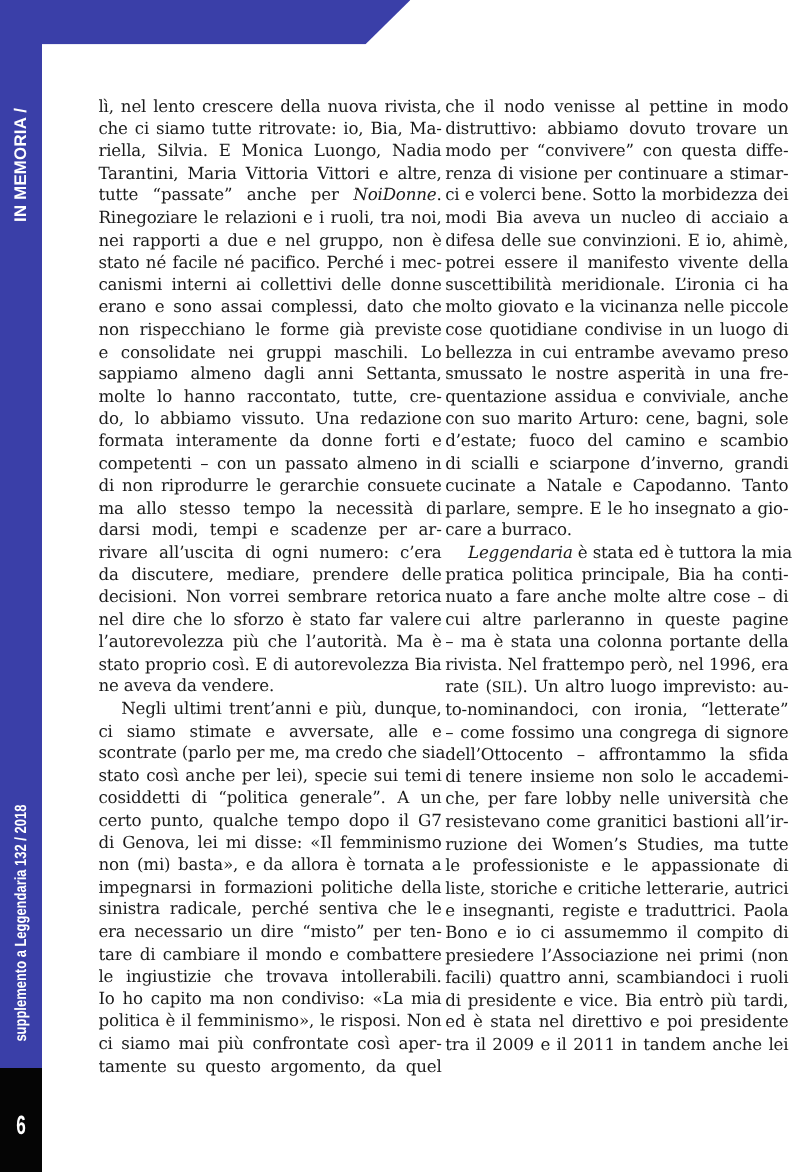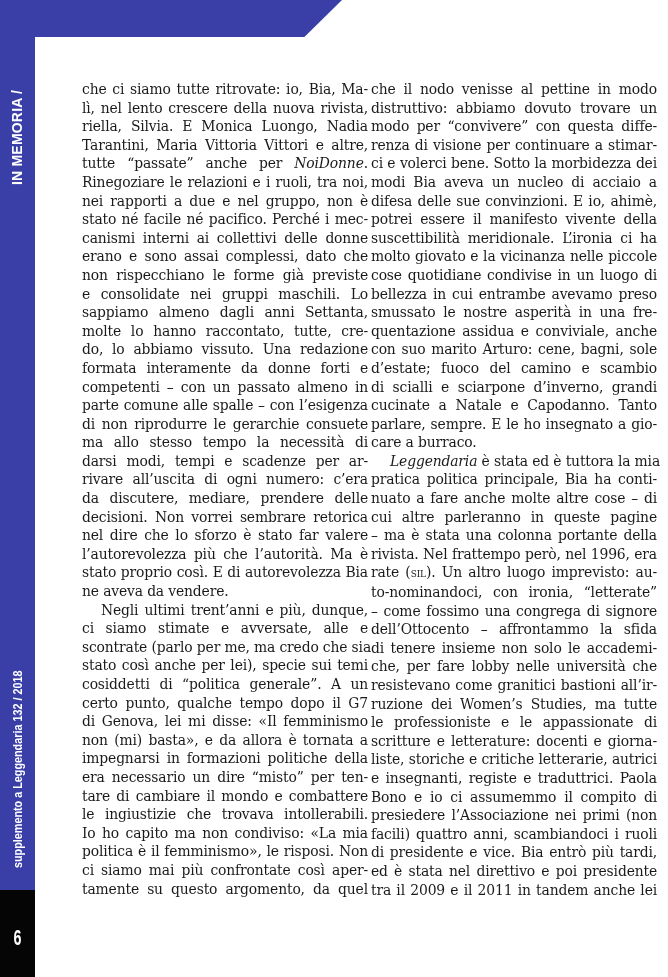--- a/index.html
+++ b/index.html
@@ -37,72 +37,72 @@
   .col {
     position:absolute; top:80px; width:286px;
     font-size:13.9px; line-height:18.6px; color:#1a1a1a;
     text-align:justify; letter-spacing:-0.15px;
   }
   .col-left { left:82px; }
   .col-right { left:371px; width:286px; }
   .col .line { display:block; text-align:justify; text-align-last:justify; white-space:nowrap; overflow:visible; }
   .col .line.last { text-align-last:left; }
   em { font-style:italic; }
-  .sc { font-variant:small-caps; font-size:13px; }
+  .sc { font-variant:small-caps; font-size:17px; }
 </style>
 </head>
 <body>
 
 <div class="top-band"></div>
 <div class="sidebar">
   <div class="vtext section-label">IN MEMORIA /</div>
   <div class="vtext issue-label">supplemento a Leggendaria 132 / 2018</div>
 </div>
 <div class="sidebar-foot">
 </div>
 <div class="page-number">6</div>
 
 <div class="col col-left" id="colL">
+    <span class="line">lì, nel lento crescere della nuova rivista,</span>
     <span class="line">che ci siamo tutte ritrovate: io, Bia, Ma-</span>
-    <span class="line">lì, nel lento crescere della nuova rivista,</span>
     <span class="line">riella, Silvia. E Monica Luongo, Nadia</span>
     <span class="line">Tarantini, Maria Vittoria Vittori e altre,</span>
     <span class="line">tutte “passate” anche per <em>NoiDonne</em>.</span>
     <span class="line">Rinegoziare le relazioni e i ruoli, tra noi,</span>
     <span class="line">nei rapporti a due e nel gruppo, non è</span>
     <span class="line">stato né facile né pacifico. Perché i mec-</span>
     <span class="line">canismi interni ai collettivi delle donne</span>
     <span class="line">erano e sono assai complessi, dato che</span>
     <span class="line">non rispecchiano le forme già previste</span>
     <span class="line">e consolidate nei gruppi maschili. Lo</span>
     <span class="line">sappiamo almeno dagli anni Settanta,</span>
     <span class="line">molte lo hanno raccontato, tutte, cre-</span>
     <span class="line">do, lo abbiamo vissuto. Una redazione</span>
     <span class="line">formata interamente da donne forti e</span>
     <span class="line">competenti – con un passato almeno in</span>
-    <span class="line">parte comune alle spalle – con l’esigenza</span>
     <span class="line">di non riprodurre le gerarchie consuete</span>
     <span class="line">ma allo stesso tempo la necessità di</span>
     <span class="line">darsi modi, tempi e scadenze per ar-</span>
     <span class="line">rivare all’uscita di ogni numero: c’era</span>
     <span class="line">da discutere, mediare, prendere delle</span>
     <span class="line">decisioni. Non vorrei sembrare retorica</span>
     <span class="line">nel dire che lo sforzo è stato far valere</span>
     <span class="line">l’autorevolezza più che l’autorità. Ma è</span>
     <span class="line">stato proprio così. E di autorevolezza Bia</span>
     <span class="line last">ne aveva da vendere.</span>
     <span class="line" style="padding-left: 19px;">Negli ultimi trent’anni e più, dunque,</span>
     <span class="line">ci siamo stimate e avversate, alle e</span>
     <span class="line">scontrate (parlo per me, ma credo che sia</span>
     <span class="line">stato così anche per lei), specie sui temi</span>
     <span class="line">cosiddetti di “politica generale”. A un</span>
     <span class="line">certo punto, qualche tempo dopo il G7</span>
     <span class="line">di Genova, lei mi disse: «Il femminismo</span>
     <span class="line">non (mi) basta», e da allora è tornata a</span>
     <span class="line">impegnarsi in formazioni politiche della</span>
+    <span class="line">sinistra radicale, perché sentiva che le</span>
     <span class="line">era necessario un dire “misto” per ten-</span>
     <span class="line">tare di cambiare il mondo e combattere</span>
     <span class="line">le ingiustizie che trovava intollerabili.</span>
     <span class="line">Io ho capito ma non condiviso: «La mia</span>
     <span class="line">politica è il femminismo», le risposi. Non</span>
     <span class="line">ci siamo mai più confrontate così aper-</span>
     <span class="line">tamente su questo argomento, da quel</span>
   </div>
 <div class="col col-right" id="colR">
     <span class="line">che il nodo venisse al pettine in modo</span>
@@ -133,21 +133,20 @@
     <span class="line">rivista. Nel frattempo però, nel 1996, era</span>
     <span class="line">rate (<span class="sc">sil</span>). Un altro luogo imprevisto: au-</span>
     <span class="line">to-nominandoci, con ironia, “letterate”</span>
     <span class="line">– come fossimo una congrega di signore</span>
     <span class="line">dell’Ottocento – affrontammo la sfida</span>
     <span class="line">di tenere insieme non solo le accademi-</span>
     <span class="line">che, per fare lobby nelle università che</span>
     <span class="line">resistevano come granitici bastioni all’ir-</span>
     <span class="line">ruzione dei Women’s Studies, ma tutte</span>
     <span class="line">le professioniste e le appassionate di</span>
-    <span class="line">scritture e letterature: docenti e giorna-</span>
     <span class="line">liste, storiche e critiche letterarie, autrici</span>
     <span class="line">e insegnanti, registe e traduttrici. Paola</span>
     <span class="line">Bono e io ci assumemmo il compito di</span>
     <span class="line">presiedere l’Associazione nei primi (non</span>
     <span class="line">facili) quattro anni, scambiandoci i ruoli</span>
     <span class="line">di presidente e vice. Bia entrò più tardi,</span>
     <span class="line">ed è stata nel direttivo e poi presidente</span>
     <span class="line">tra il 2009 e il 2011 in tandem anche lei</span>
   </div>
 

